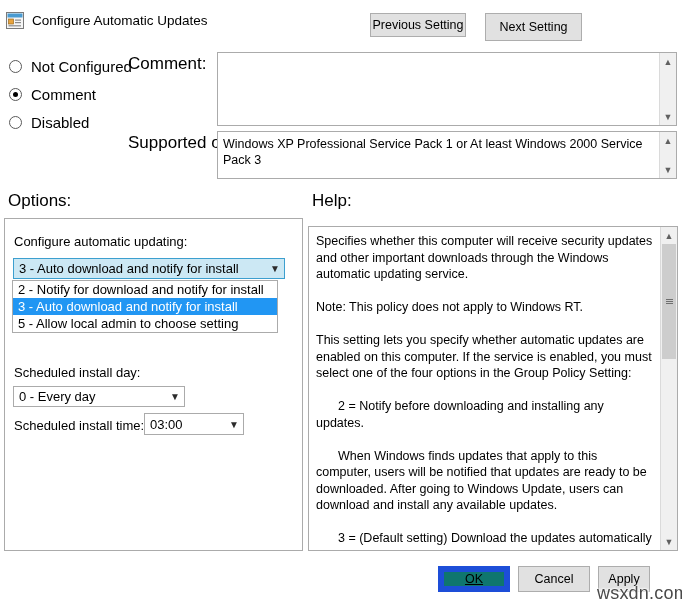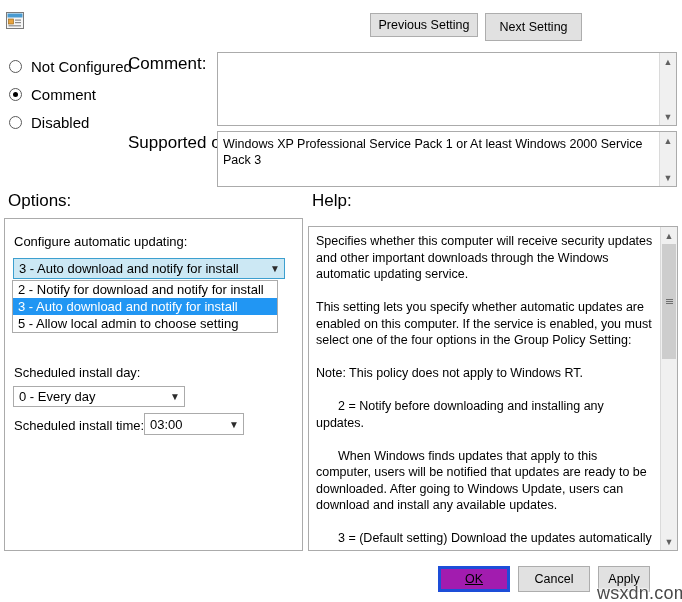--- a/index.html
+++ b/index.html
@@ -23,21 +23,21 @@
   .btn {
     background: #E1E1E1;
     border: 1px solid #ADADAD;
     font-family: "Liberation Sans", sans-serif;
     font-size: 12.5px;
     color: #000;
     display: flex; align-items: center; justify-content: center;
     cursor: default;
     position: absolute;
   }
-  .btn.focus { border: 3px solid #1d4ed8; background: #a21caf; text-decoration: underline; }
+  .btn.focus { border: 6px solid #1d4ed8; background: #0f766e; text-decoration: underline; }
 
   
   .radio-row { position: absolute; display: flex; align-items: center; }
   .radio-mark {
     width: 13px; height: 13px; border-radius: 50%;
     border: 1px solid #5A5A5A; background: #fff;
     display: inline-block; position: relative; flex: none;
   }
   .radio-mark.on::after {
     content: ""; position: absolute; left: 3px; top: 3px;
@@ -126,23 +126,24 @@
     <span class="app-icon">
       <svg width="18" height="17" viewBox="0 0 18 17">
         <rect x="0.5" y="0.5" width="17" height="16" fill="#F6F6F6" stroke="#7A7A7A"></rect>
         <rect x="1.5" y="1.5" width="15" height="4" fill="#4A9BD1"></rect>
         <rect x="2.5" y="7" width="5" height="5" fill="#E8A33D" stroke="#9C6A1E" stroke-width="0.7"></rect>
         <rect x="9" y="7.5" width="6" height="1.2" fill="#8A8A8A"></rect>
         <rect x="9" y="10" width="6" height="1.2" fill="#8A8A8A"></rect>
         <rect x="2.5" y="13.2" width="12.5" height="1.2" fill="#8A8A8A"></rect>
       </svg>
     </span>
-  </div>
-
-  <div class="btn" style="left:370px; top:13px; width:108px; height:24px;">Previous Setting</div>
+    <span class="title-text">Configure Automatic Updates</span>
+  </div>
+
+  <div class="btn" style="left:370px; top:13px; width:96px; height:24px;">Previous Setting</div>
   <div class="btn" style="left:485px; top:13px; width:97px; height:28px;">Next Setting</div>
 
   <div class="radio-row" style="left:9px; top:58px;">
     <span class="radio-mark"></span>
     <span class="radio-label">Not Configured</span>
   </div>
   <div class="radio-row" style="left:9px; top:86px;">
     <span class="radio-mark on"></span>
     <span class="radio-label">Comment</span>
   </div>
@@ -155,21 +156,21 @@
   <div class="textbox" style="left:217px; top:52px; width:460px; height:74px;">
     <div class="tb-inner"></div>
     <div class="vscroll">
       <div class="sb-btn">▲</div>
       <div class="sb-track"></div>
       <div class="sb-btn">▼</div>
     </div>
   </div>
 
   <div class="field-label" style="left:128px; top:133px;">Supported on:</div>
-  <div class="textbox" style="left:217px; top:131px; width:460px; height:56px;">
+  <div class="textbox" style="left:217px; top:131px; width:460px; height:48px;">
     <div class="tb-inner">Windows XP Professional Service Pack 1 or At least Windows 2000 Service Pack 3</div>
     <div class="vscroll">
       <div class="sb-btn">▲</div>
       <div class="sb-track"></div>
       <div class="sb-btn">▼</div>
     </div>
   </div>
 
   <div class="field-label" style="left:8px; top:191px;">Options:</div>
   <div class="field-label" style="left:312px; top:191px;">Help:</div>
@@ -198,22 +199,22 @@
 
   <div class="dropdown-list" style="left:12px; top:280px; width:266px;">
     <div class="dd-item">2 - Notify for download and notify for install</div>
     <div class="dd-item sel">3 - Auto download and notify for install</div>
     <div class="dd-item">5 - Allow local admin to choose setting</div>
   </div>
 
   <div class="panel" style="left:308px; top:226px; width:370px; height:325px;">
     <div class="help-body">
       <p>Specifies whether this computer will receive security updates and other important downloads through the Windows automatic updating service.</p>
+      <p>Note: This policy does not apply to Windows RT.</p>
       <p>This setting lets you specify whether automatic updates are enabled on this computer. If the service is enabled, you must select one of the four options in the Group Policy Setting:</p>
-      <p>Note: This policy does not apply to Windows RT.</p>
       <p class="indent">2 = Notify before downloading and installing any updates.</p>
       <p class="indent">When Windows finds updates that apply to this computer, users will be notified that updates are ready to be downloaded. After going to Windows Update, users can download and install any available updates.</p>
       <p class="indent">3 = (Default setting) Download the updates automatically and notify when they are ready to be installed</p>
 
     </div>
     <div class="panel-scroll">
       <div class="sb-btn">▲</div>
       <div class="sb-track" style="position:absolute; top:17px; bottom:17px; left:0; right:0;">
         <div class="sb-thumb" style="top:0px; height:115px;">
           <span class="grip">

